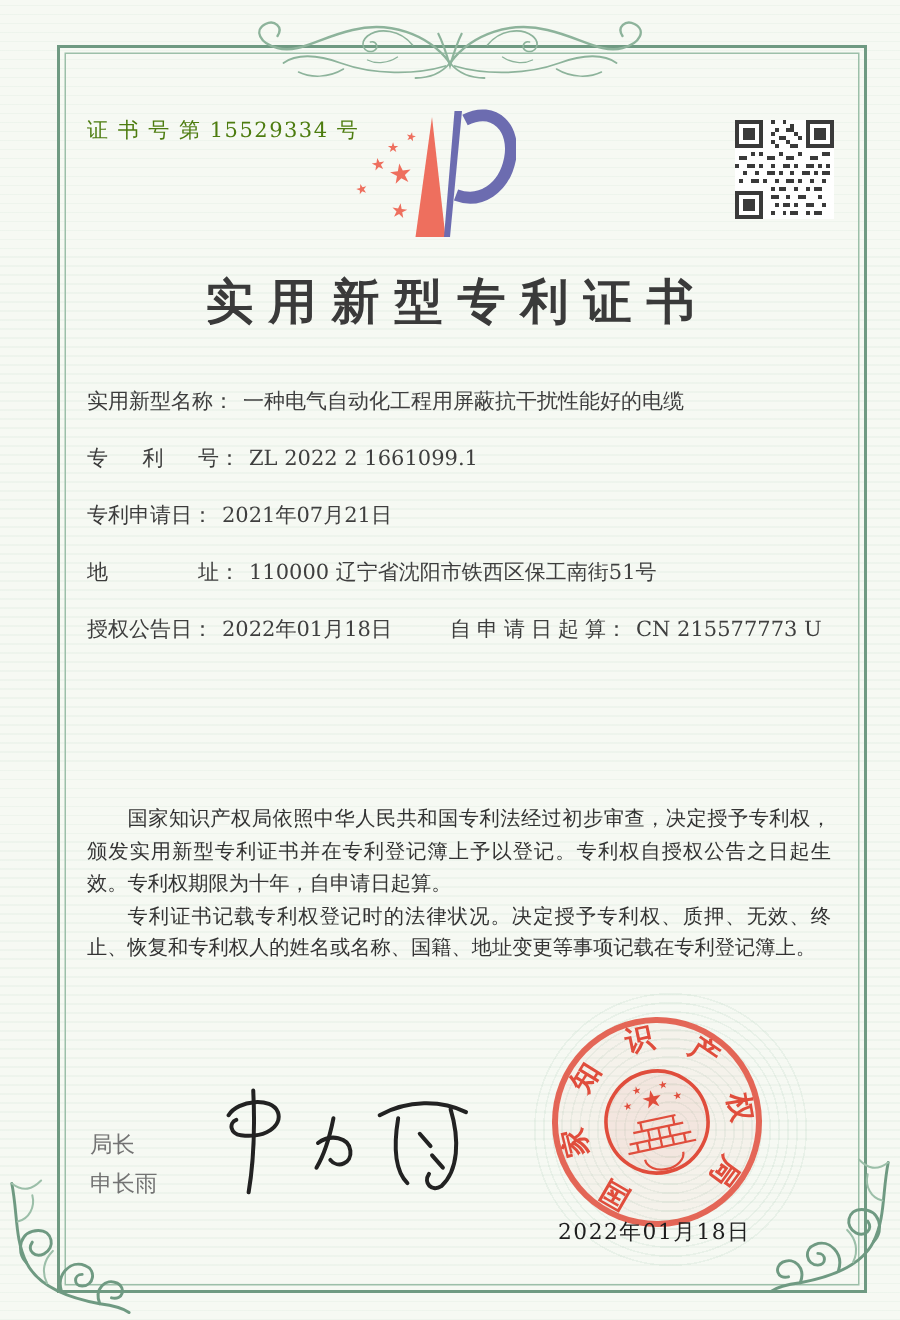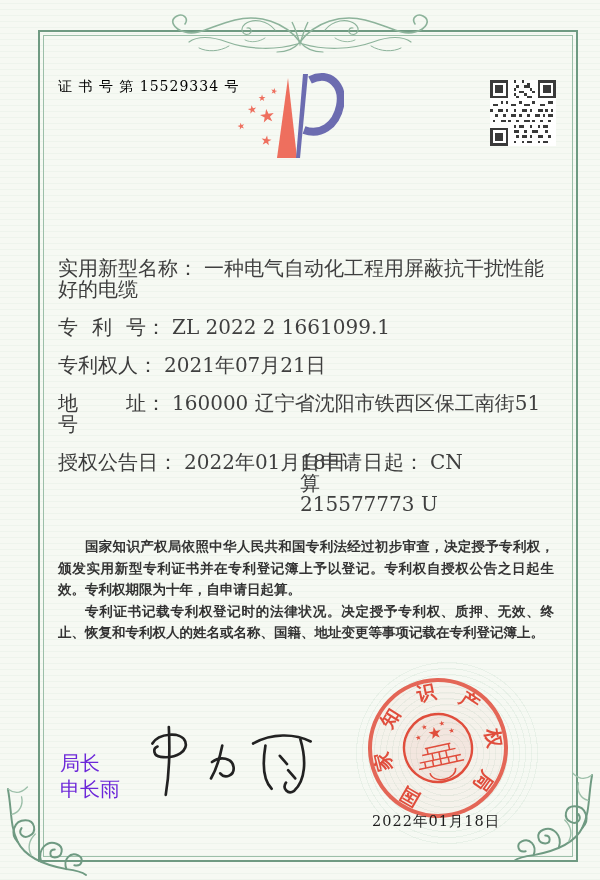--- a/index.html
+++ b/index.html
@@ -13,37 +13,37 @@
     background:repeating-linear-gradient(0deg,
       rgba(130,180,150,0.07) 0px,rgba(130,180,150,0.07) 1px,
       transparent 1px,transparent 6px);
   }
   .frame{position:absolute;left:38px;right:22px;top:30px;bottom:18px;
     border:2px solid #6f9a82;}
   .frame-inner{position:absolute;inset:3px;border:1px solid #9cbfa9;}
   .ornament-top{position:absolute;left:165px;top:2px;width:270px;height:54px;}
   .ornament-bl{position:absolute;left:2px;top:786px;width:86px;height:92px;}
   .ornament-br{position:absolute;left:512px;top:772px;width:86px;height:92px;transform:scaleX(-1);}
-  .cert-no{position:absolute;left:58px;top:78px;font-size:14px;color:#000000;letter-spacing:1px;}
+  .cert-no{position:absolute;left:58px;top:78px;font-size:14px;color:#4d7c0f;letter-spacing:1px;}
   .logo{position:absolute;left:224px;top:68px;width:120px;height:110px;}
   .qr{position:absolute;left:490px;top:80px;width:66px;height:66px;}
   .title{position:absolute;left:0;right:0;top:180px;text-align:center;
     font-size:32px;font-weight:600;letter-spacing:10px;text-indent:10px;color:#3a3a3a;}
-  .fields{position:absolute;left:58px;right:48px;top:258px;font-size:20px;line-height:21px;}
+  .fields{position:absolute;left:58px;right:48px;top:258px;font-size:14px;line-height:21px;}
   .field-row{margin-bottom:17px;position:relative;}
   .f-label{display:inline-block;width:88px;text-align:justify;text-align-last:justify;vertical-align:top;color:#3c3c3c;}
   .f-label.compact{width:auto;text-align-last:auto;}
   .f-colon{margin-right:6px;}
   .f-value{color:#3f3f3f;}
   .grant-pair2{position:absolute;left:242px;top:0;}
   .grant-pair2 .f-label{width:104px;}
   .paragraphs{position:absolute;left:58px;right:46px;top:536px;
-    font-size:13.5px;line-height:21.5px;color:#333;text-align:justify;font-weight:bold;}
+    font-size:13.5px;line-height:21.5px;color:#333;text-align:justify;}
   .paragraphs p{margin:0;text-indent:2em;}
-  .signer{position:absolute;left:60px;top:750px;font-size:20px;line-height:26px;color:#6d28d9;}
+  .signer{position:absolute;left:60px;top:750px;font-size:15px;line-height:26px;color:#737373;}
   .signature{position:absolute;left:138px;top:720px;width:185px;height:84px;}
   .seal-bg{position:absolute;left:352px;top:658px;width:190px;height:190px;border-radius:50%;opacity:.45;
     background:repeating-radial-gradient(circle at center,rgba(130,180,150,0.25) 0 1px,transparent 1px 6px);}
   .seal{position:absolute;left:368px;top:678px;width:140px;height:140px;transform:rotate(-12deg);}
   .seal-ring{position:absolute;inset:0;border-radius:50%;border:4px solid rgba(224,77,60,0.85);
     background:rgba(235,110,90,0.05);}
   .seal-char{position:absolute;left:50%;top:50%;font-size:19px;font-weight:700;color:#e04d3c;
     font-family:"DejaVu Serif",serif;}
   .seal-emblem{position:absolute;left:50%;top:50%;transform:translate(-50%,-50%);width:84px;height:92px;}
   .seal-date{position:absolute;left:372px;top:812px;font-size:14.5px;letter-spacing:1px;color:#1e1e1e;}
@@ -113,33 +113,34 @@
   </svg>
 
   <svg class="qr" viewBox="0 0 25 25" shape-rendering="crispEdges">
     <rect width="25" height="25" fill="#fff"></rect>
     <path fill="#3a3a3a" d="M0,0h7v7H0z M18,0h7v7h-7z M0,18h7v7H0z"></path>
     <path fill="#fff" d="M1,1h5v5H1z M19,1h5v5h-5z M1,19h5v5H1z"></path>
     <path fill="#3a3a3a" d="M2,2h3v3H2z M20,2h3v3h-3z M2,20h3v3H2z"></path>
     <path fill="#3a3a3a" d="M9 0h1v1H9z M12 0h1v1h-1z M14 1h1v1h-1z M10 2h1v1h-1z M13 2h2v1h-2z M9 3h1v1H9z M15 3h1v1h-1z M11 4h2v1h-2z M16 4h1v1h-1z M9 5h1v1H9z M13 5h1v1h-1z M10 6h1v1h-1z M14 6h2v1h-2z M1 9h2v1H1z M4 8h1v1H4z M6 8h1v1H6z M8 9h2v1H8z M11 8h1v1h-1z M13 9h2v1h-2z M16 8h1v1h-1z M19 9h2v1h-2z M22 8h2v1h-2z M0 11h1v1H0z M3 11h2v1H3z M6 11h1v1H6z M9 11h1v1H9z M12 11h2v1h-2z M15 11h1v1h-1z M18 11h2v1h-2z M21 11h1v1h-1z M23 11h1v1h-1z M2 13h1v1H2z M5 13h1v1H5z M8 13h2v1H8z M11 13h1v1h-1z M14 13h1v1h-1z M17 13h2v1h-2z M20 13h1v1h-1z M22 13h2v1h-2z M1 15h1v1H1z M4 15h2v1H4z M7 15h1v1H7z M10 15h1v1h-1z M13 15h2v1h-2z M16 15h1v1h-1z M19 15h1v1h-1z M22 15h1v1h-1z M9 17h1v1H9z M11 17h2v1h-2z M15 17h1v1h-1z M18 17h1v1h-1z M20 17h2v1h-2z M9 19h2v1H9z M13 19h1v1h-1z M16 19h2v1h-2z M21 19h1v1h-1z M10 21h1v1h-1z M12 21h2v1h-2z M15 21h1v1h-1z M18 21h2v1h-2z M22 21h1v1h-1z M9 23h1v1H9z M12 23h1v1h-1z M14 23h2v1h-2z M18 23h1v1h-1z M20 23h2v1h-2z"></path>
   </svg>
 
+  <div class="title">实用新型专利证书</div>
 
   <div class="fields">
     <div class="field-row">
       <span class="f-label compact">实用新型名称</span><span class="f-colon">：</span><span class="f-value">一种电气自动化工程用屏蔽抗干扰性能好的电缆</span>
     </div>
     <div class="field-row">
       <span class="f-label">专利号</span><span class="f-colon">：</span><span class="f-value">ZL 2022 2 1661099.1</span>
     </div>
     <div class="field-row">
-      <span class="f-label compact">专利权人</span><span class="f-colon">：</span><span class="f-value">2021年07月21日</span>
-    </div>
-    <div class="field-row">
-      <span class="f-label">地址</span><span class="f-colon">：</span><span class="f-value">160000 辽宁省沈阳市铁西区保工南街51号</span>
+      <span class="f-label compact">专利申请日</span><span class="f-colon">：</span><span class="f-value">2021年07月21日</span>
+    </div>
+    <div class="field-row">
+      <span class="f-label">地址</span><span class="f-colon">：</span><span class="f-value">110000 辽宁省沈阳市铁西区保工南街51号</span>
     </div>
     <div class="field-row">
       <span class="f-label compact">授权公告日</span><span class="f-colon">：</span><span class="f-value">2022年01月18日</span>
       <span class="grant-pair2">
         <span class="f-label">自申请日起算</span><span class="f-colon">：</span><span class="f-value">CN 215577773 U</span>
       </span>
     </div>
   </div>
 
   <div class="paragraphs">

